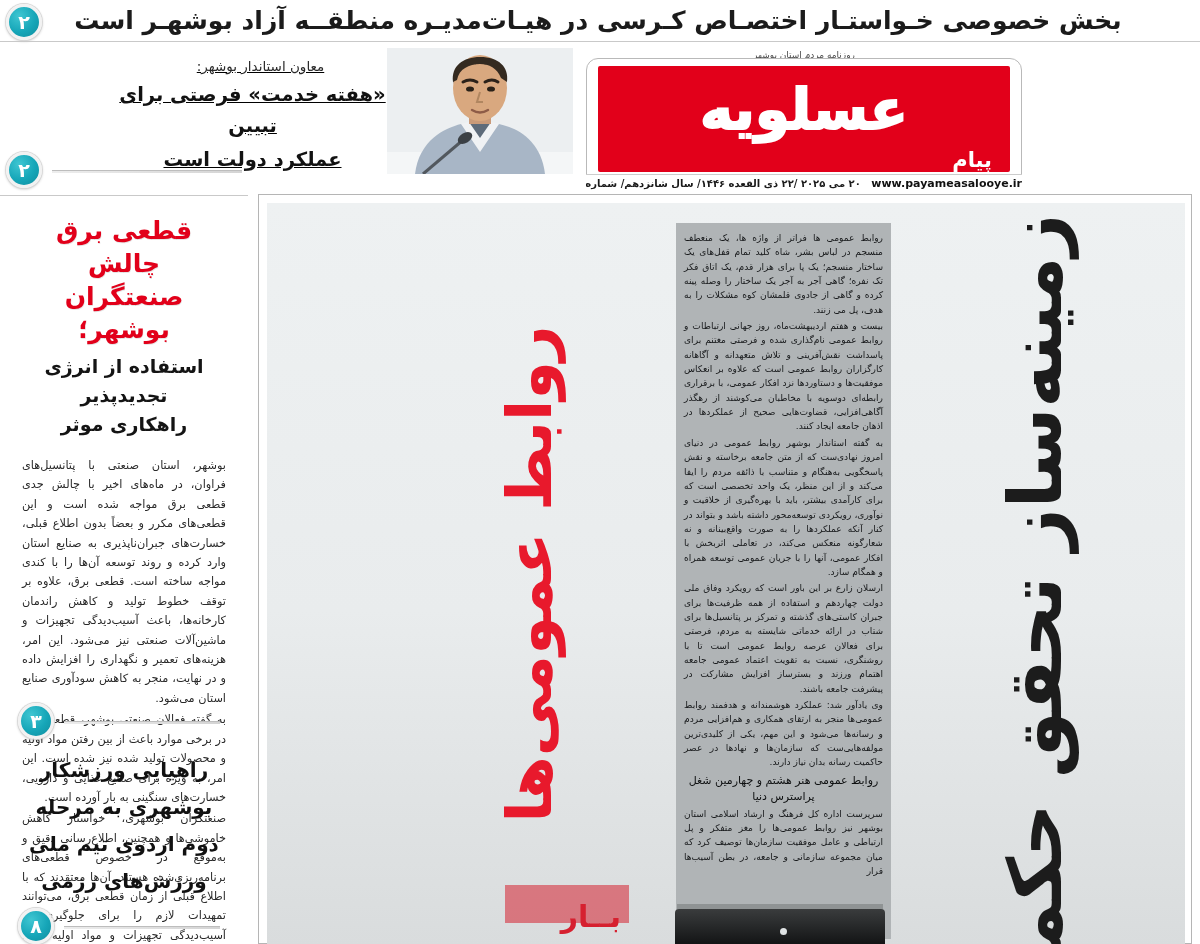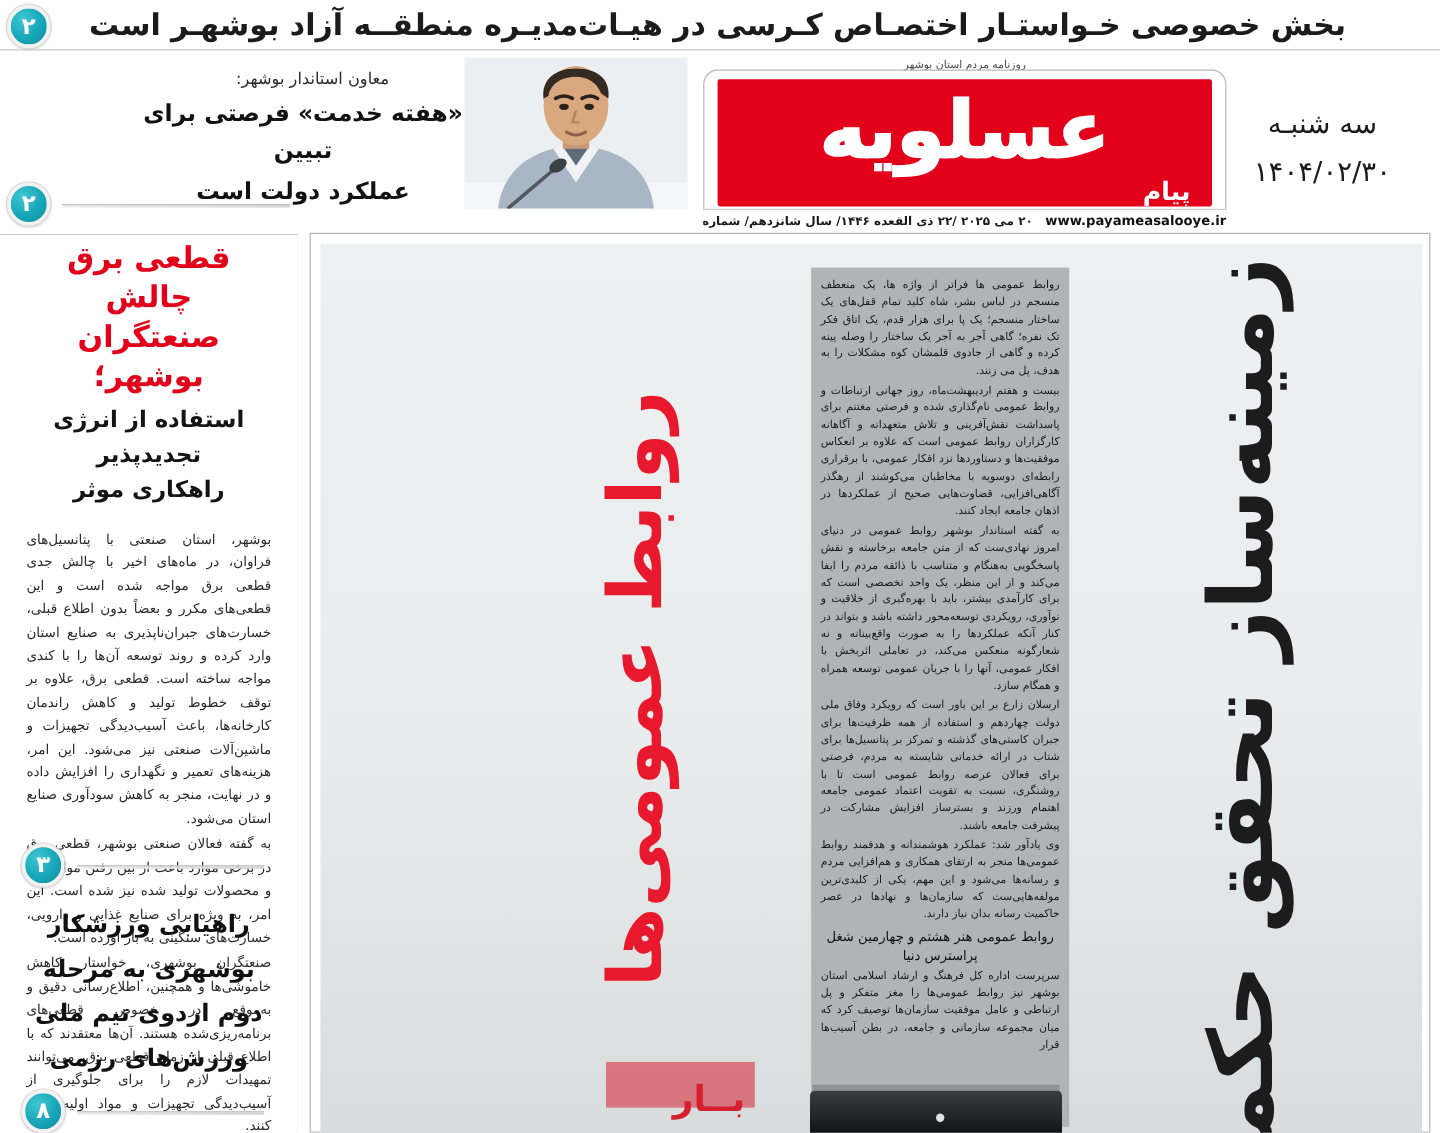--- a/index.html
+++ b/index.html
@@ -75,21 +75,21 @@
   .sidebar {
     position: absolute;
     top: 196px;
     left: 0;
     width: 248px;
     height: 748px;
     background: #ffffff;
     padding: 0 22px;
   }
   .side-kicker {
-    margin-top: 2px;
+    margin-top: 18px;
     text-align: center;
     font-size: 25px;
     font-weight: bold;
     line-height: 33px;
     color: #e2001a;
     text-shadow: 0.5px 0.5px 0 rgba(0,0,0,.10);
   }
   .side-subhead {
     margin-top: 6px;
     text-align: center;
@@ -153,21 +153,21 @@
     background: #e2001a;
     border-radius: 2px;
     overflow: hidden;
   }
   .logo-word {
     position: absolute;
     top: -6px;
     right: 6px;
     left: 6px;
     text-align: center;
-    font-size: 65px;
+    font-size: 56px;
     font-weight: bold;
     color: #ffffff;
     line-height: 100px;
     letter-spacing: -2px;
     -webkit-text-stroke: 2px #ffffff;
   }
   .logo-sub {
     position: absolute;
     bottom: 1px;
     right: 18px;
@@ -212,20 +212,21 @@
   }
 
   
   .teaser {
     position: absolute;
     top: 56px;
     left: 110px;
     width: 285px;
     text-align: left;
     direction: rtl;
+    text-decoration: underline;
   }
   .teaser-kicker {
     font-size: 13.5px;
     color: #2a2a2a;
     line-height: 20px;
     text-align: center;
     padding-left: 16px;
   }
   .teaser-head {
     margin-top: 3px;
@@ -449,24 +450,20 @@
     <div class="masthead-frame"></div>
     <div class="masthead-logo">
       <div class="logo-word">عسلویه</div>
       <div class="logo-sub">پیام</div>
     </div>
     <div class="masthead-infoline">
       <span class="site">www.payameasalooye.ir</span>
       &nbsp;
       <span>۲۰ می ۲۰۲۵ /۲۲ ذی القعده ۱۴۴۶/ سال شانزدهم/ شماره ۲۷۷۲ /۲۰۰۰۰ تومان/ ۸ صفحه</span>
     </div>
-    <div class="masthead-date">
-      <div>سه شنبـه</div>
-      <div>۱۴۰۴/۰۲/۳۰</div>
-    </div>
   </div>
 
   <div class="hairline" style="top:195px; left:0; width:248px;"></div>
   <div class="divider-v" style="top:196px; left:247px; height:748px;"></div>
 
   <div class="page-badge" style="top:152px; left:6px;">۲</div>
   <div class="badge-rule" style="top:170px; left:52px; width:190px;"></div>
 
   <div class="sidebar">
 

